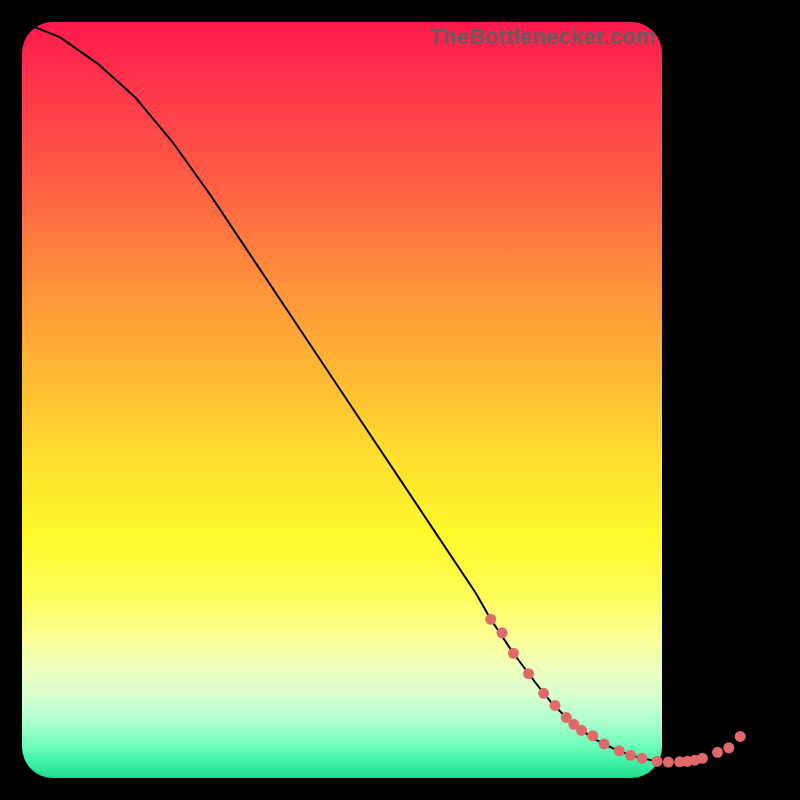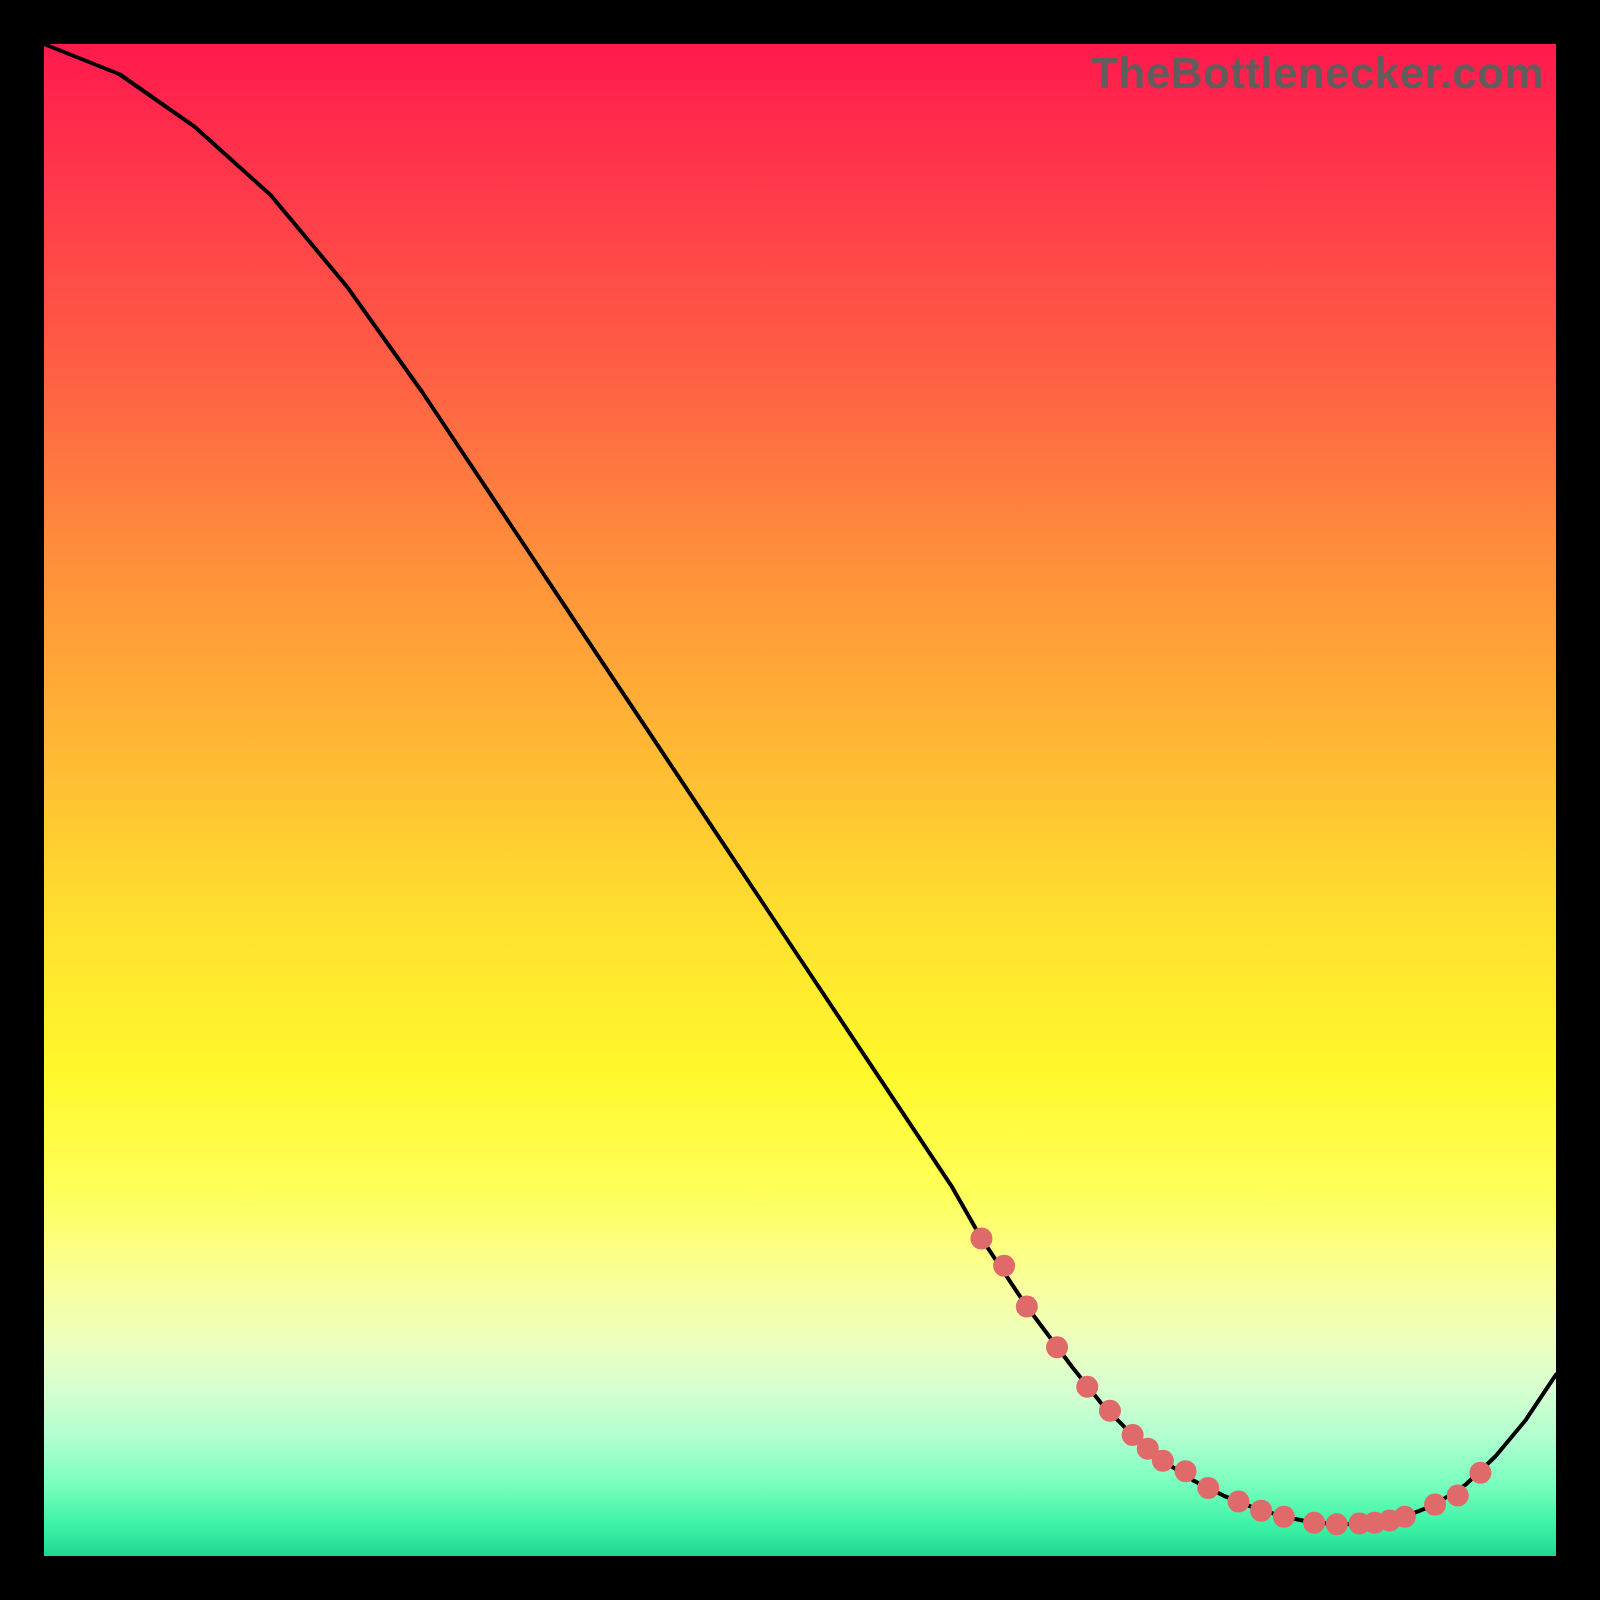--- a/index.html
+++ b/index.html
@@ -13,39 +13,40 @@
   .stage {
     position: relative;
     width: 800px;
     height: 800px;
     background: #000;
   }
   .plot {
     position: absolute;
     left: 22px;
     top: 22px;
-    width: 756px;
+    width: 640px;
     height: 756px;
     background: linear-gradient(to bottom,
       #ff1a4d 0%,
       #ff3b4a 10%,
       #ff6044 22%,
       #ff8f3b 34%,
       #ffb634 46%,
       #ffe02f 58%,
       #fff82b 68%,
       #ffff5a 76%,
       #f9ff9c 82%,
       #ecffc0 86%,
       #d6ffd0 89%,
       #b3ffcf 92%,
       #7effc0 95%,
       #3cf2a6 98%,
       #1fd98f 100%
     );
+    border-radius: 31px;
   }
   .attrib {
     position: absolute;
     top: 2px;
     right: 6px;
     font-family: Arial, Helvetica, sans-serif;
     font-size: 22px;
     font-weight: 600;
     color: #645c5c;
     letter-spacing: 0.2px;

